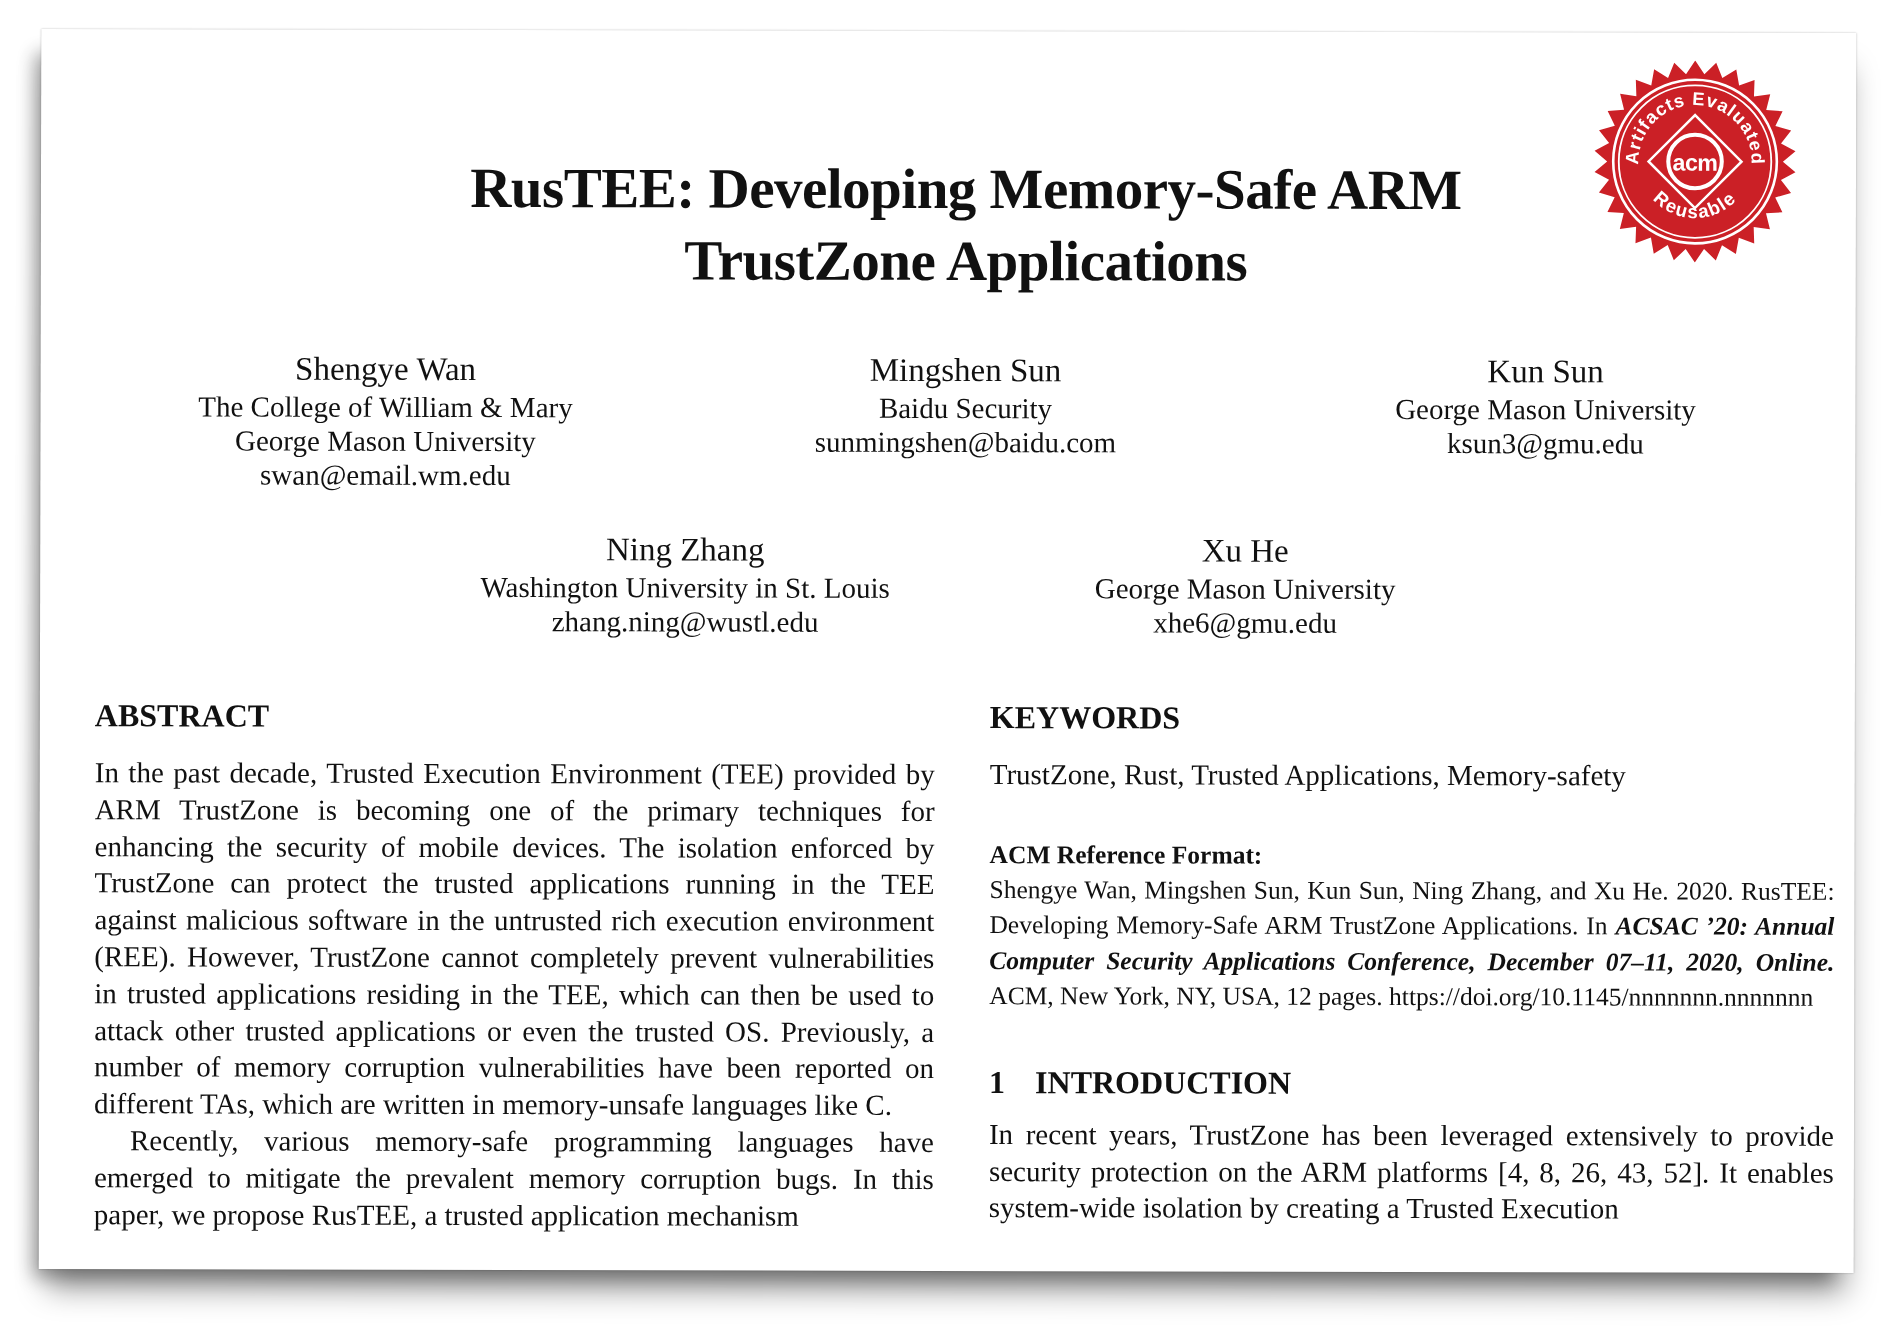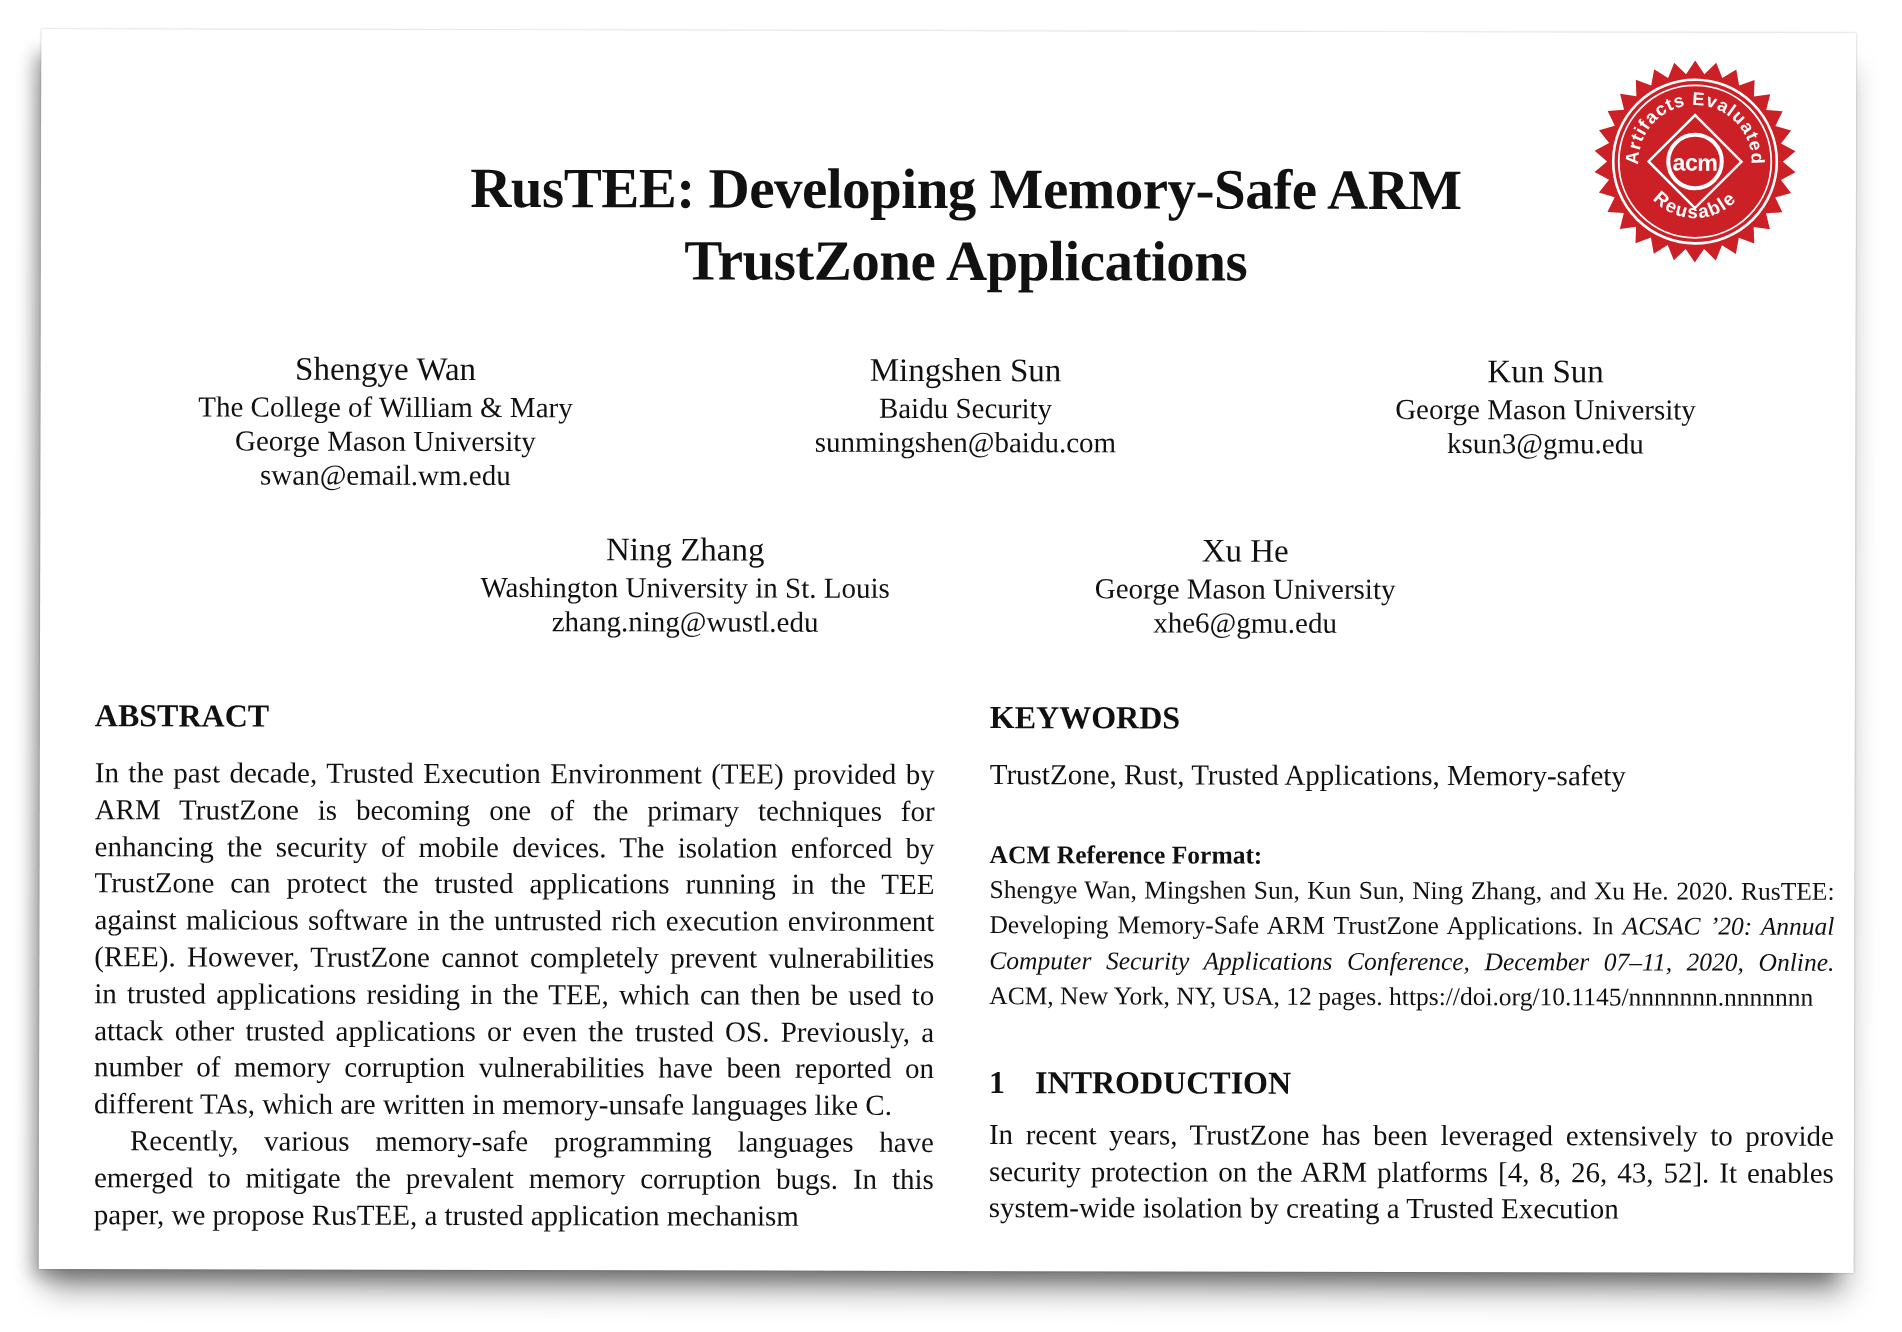--- a/index.html
+++ b/index.html
@@ -109,21 +109,21 @@
     font-size: 25.5px;
     line-height: 35px;
     font-weight: bold;
   }
   .ref-text {
     font-size: 25.5px;
     line-height: 35.5px;
     text-align: justify;
     margin: 0;
   }
-  .ref-italic { font-style: italic; }
+  .ref-italic { font-style: italic; font-weight: bold; }
   .ref-url { color: inherit; text-decoration: none; }
   .intro-heading {
     margin: 48px 0 14px 0;
     font-size: 32px;
     line-height: 40px;
     font-weight: bold;
   }
   .intro-num { display: inline-block; margin-right: 30px; }
 </style>
 </head>

